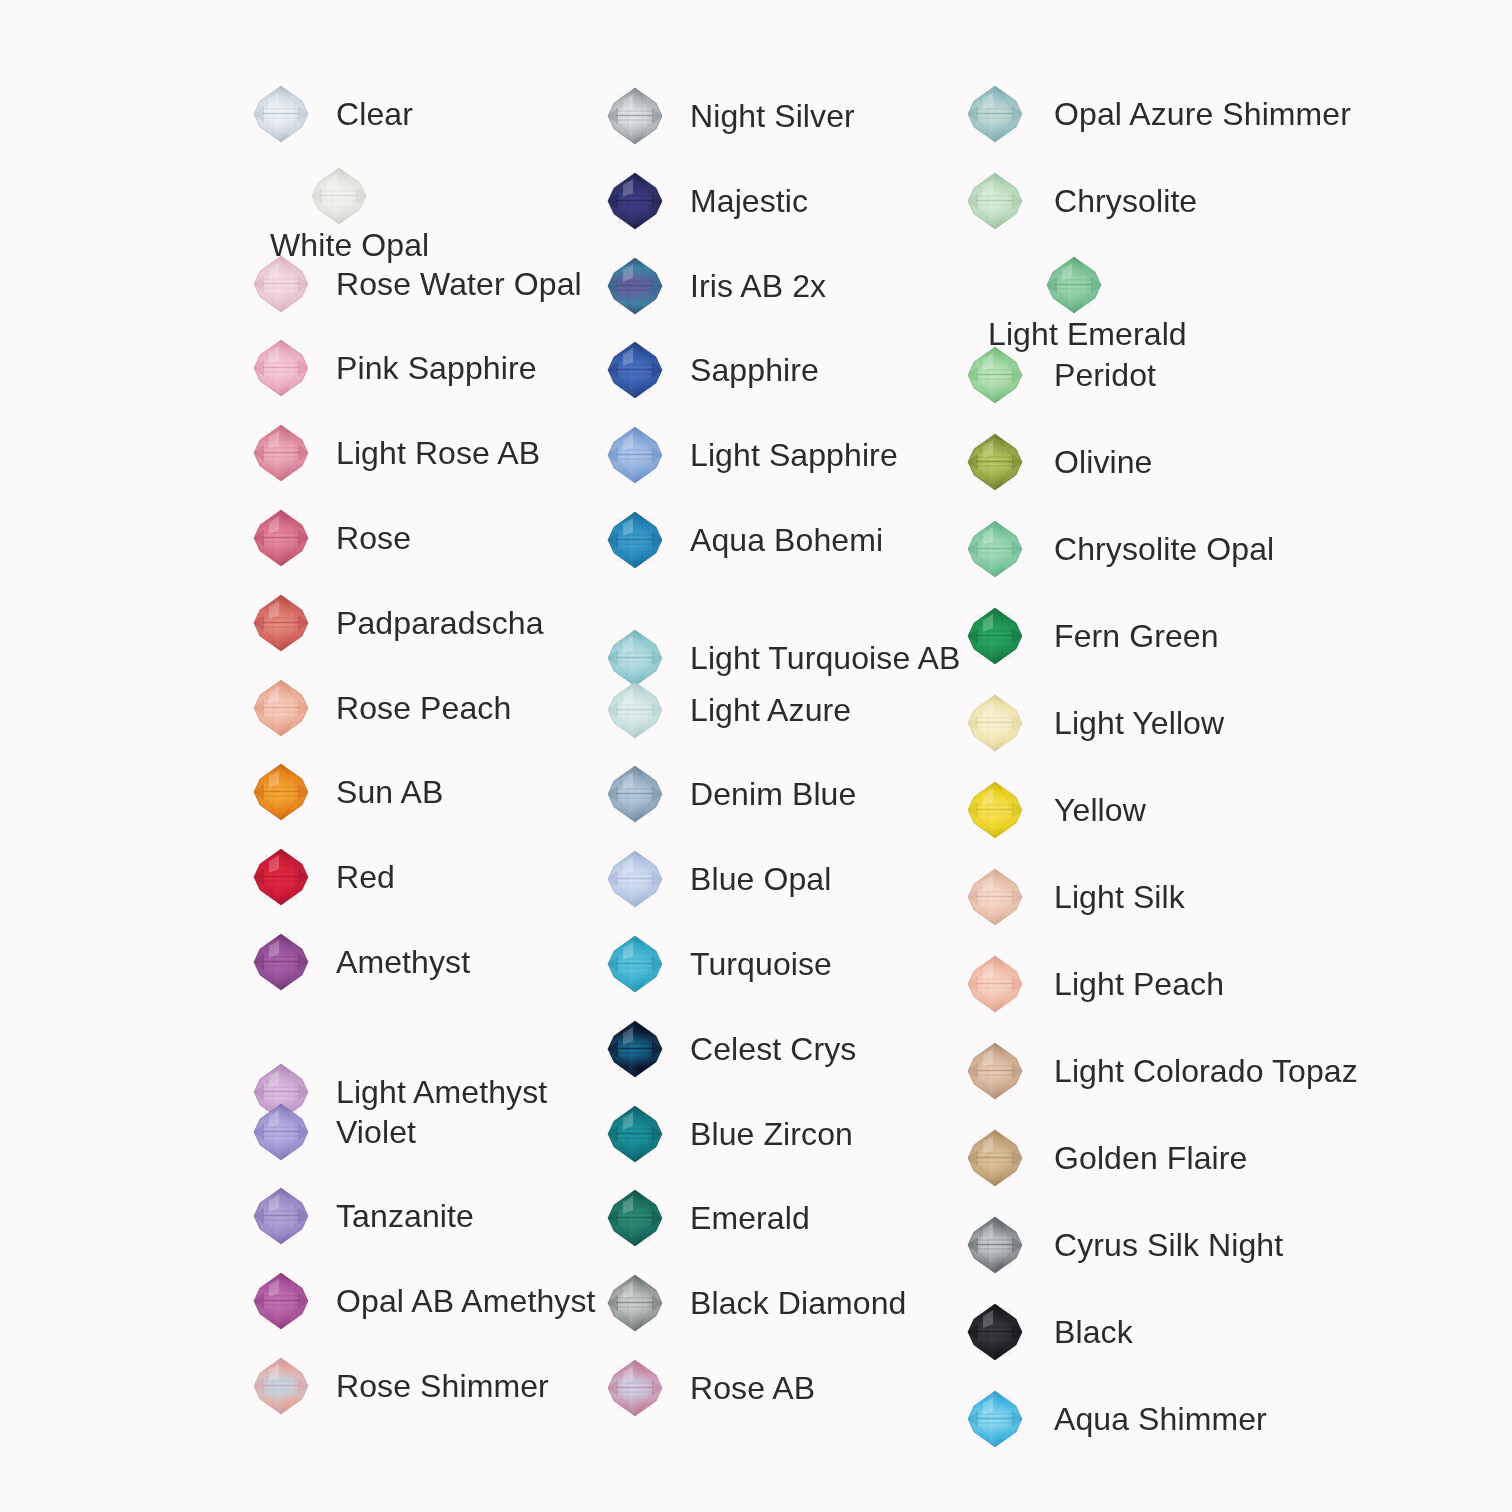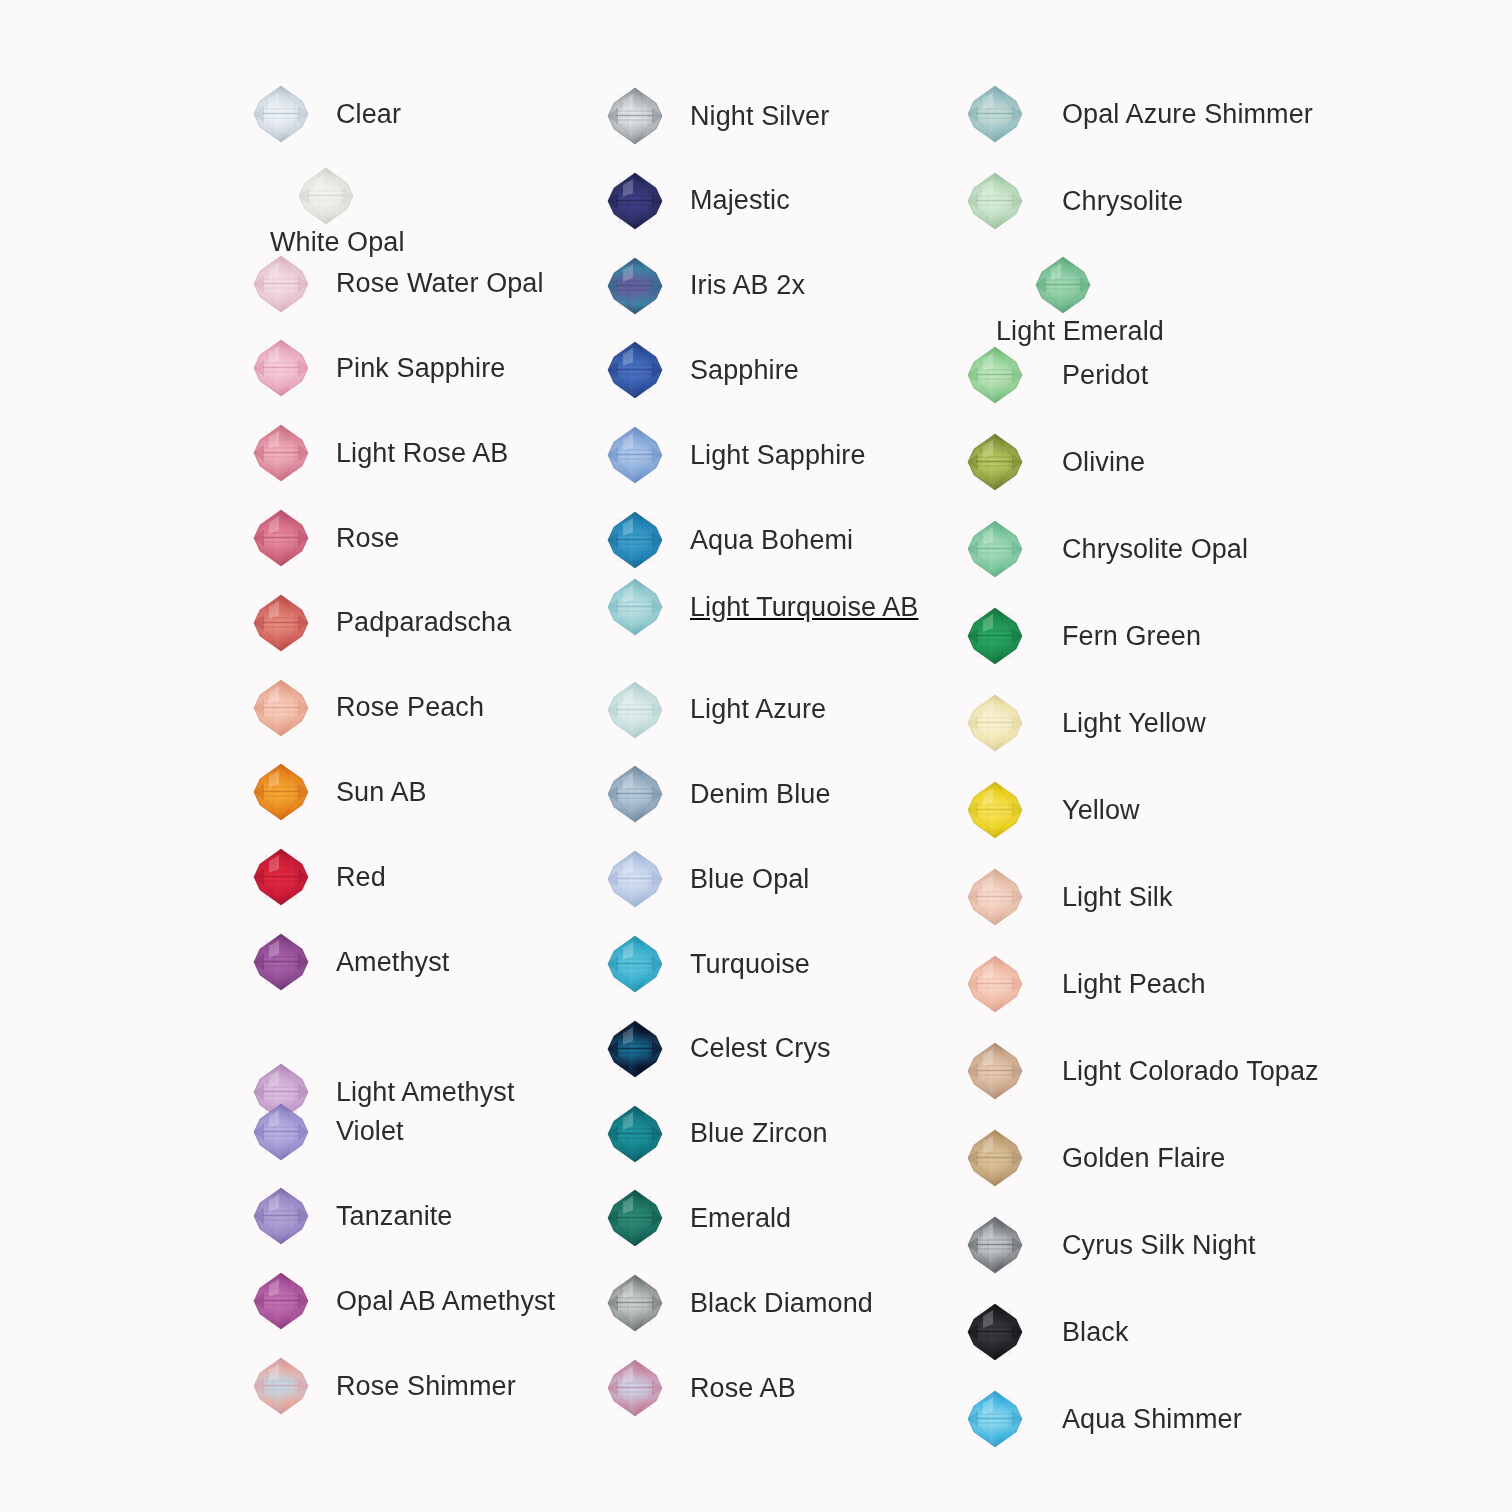--- a/index.html
+++ b/index.html
@@ -50,30 +50,30 @@
   }
 
   .bead {
     position: relative;
     width: 58px;
     height: 60px;
     display: block;
   }
 
   .swatch-label {
-    font-size: 27px;
+    font-size: 32px;
     color: #2b2b2e;
     letter-spacing: 0.1px;
     line-height: 1;
     margin-left: 22px;
     font-weight: 400;
   }
 
   
-  #col-3 .swatch-label { margin-left: 34px; }
+  #col-3 .swatch-label { margin-left: 26px; }
 </style>
 </head>
 <body>
 
 <div id="board">
   <div class="column" id="col-1">
       <div class="swatch-row" style="top: 78px;">
         <div class="bead-wrap">
           <svg viewBox="0 0 58 60" width="58" height="60" class="bead">
             <defs>
@@ -926,21 +926,21 @@
             <path d="M36,8 L36,52" stroke="#145f87" stroke-width="0.7" opacity="0.18"></path>
             <path d="M44,8 L44,52" stroke="#145f87" stroke-width="0.7" opacity="0.18"></path>
             <path d="M29,2 L14,22 M29,2 L44,22" stroke="#145f87" stroke-width="0.8" fill="none" opacity="0.3"></path>
             <path d="M29,58 L14,38 M29,58 L44,38" stroke="#145f87" stroke-width="0.8" fill="none" opacity="0.3"></path>
             <path d="M17,14 L27,8 L27,22 L17,26 Z" fill="#ffffff" opacity="0.22"></path>
             <path d="M29,2 L50,17 L56,30 L50,43 L29,58 L8,43 L2,30 L8,17 Z" fill="none" stroke="#145f87" stroke-width="1" opacity="0.5"></path>
           </svg>
         </div>
         <span class="swatch-label">Aqua Bohemi</span>
       </div>
-      <div class="swatch-row" style="top: 571px; text-decoration: underline;">
+      <div class="swatch-row" style="top: 622px;">
         <div class="bead-wrap">
           <svg viewBox="0 0 58 60" width="58" height="60" class="bead">
             <defs>
               <linearGradient id="g22" x1="0" y1="0" x2="0" y2="1">
                 <stop offset="0" stop-color="#68a9b3"></stop>
                 <stop offset="0.18" stop-color="#8ec9cf"></stop>
                 <stop offset="0.42" stop-color="#bde0e3"></stop>
                 <stop offset="0.58" stop-color="#bde0e3"></stop>
                 <stop offset="0.82" stop-color="#8ec9cf"></stop>
                 <stop offset="1" stop-color="#68a9b3"></stop>

